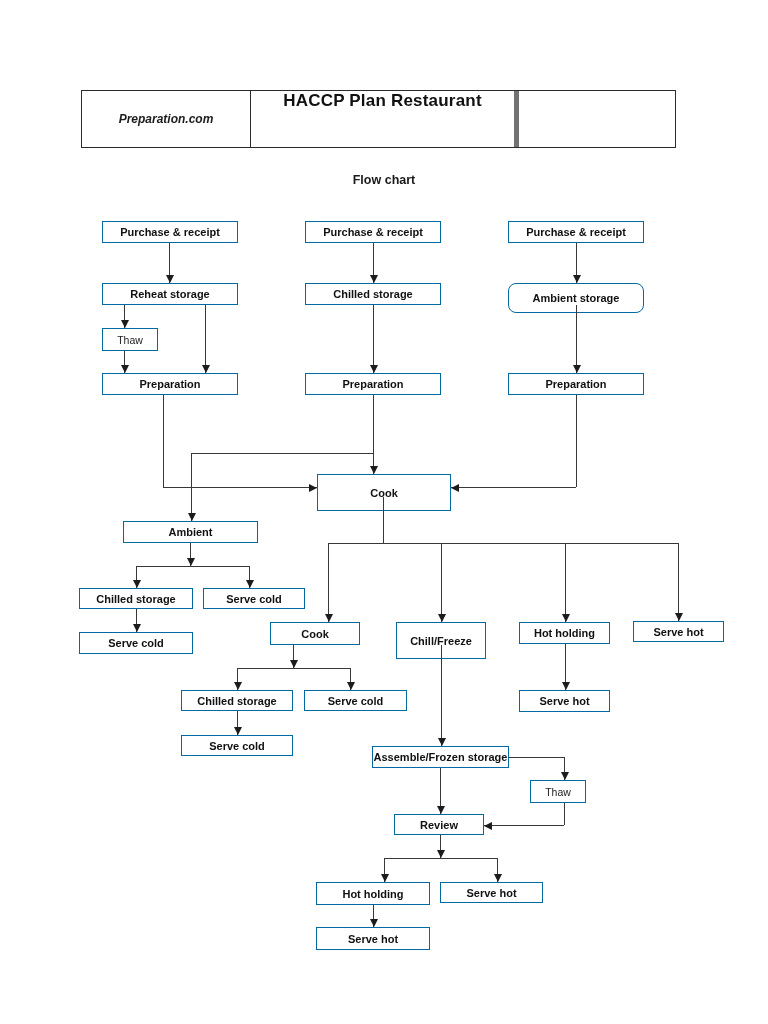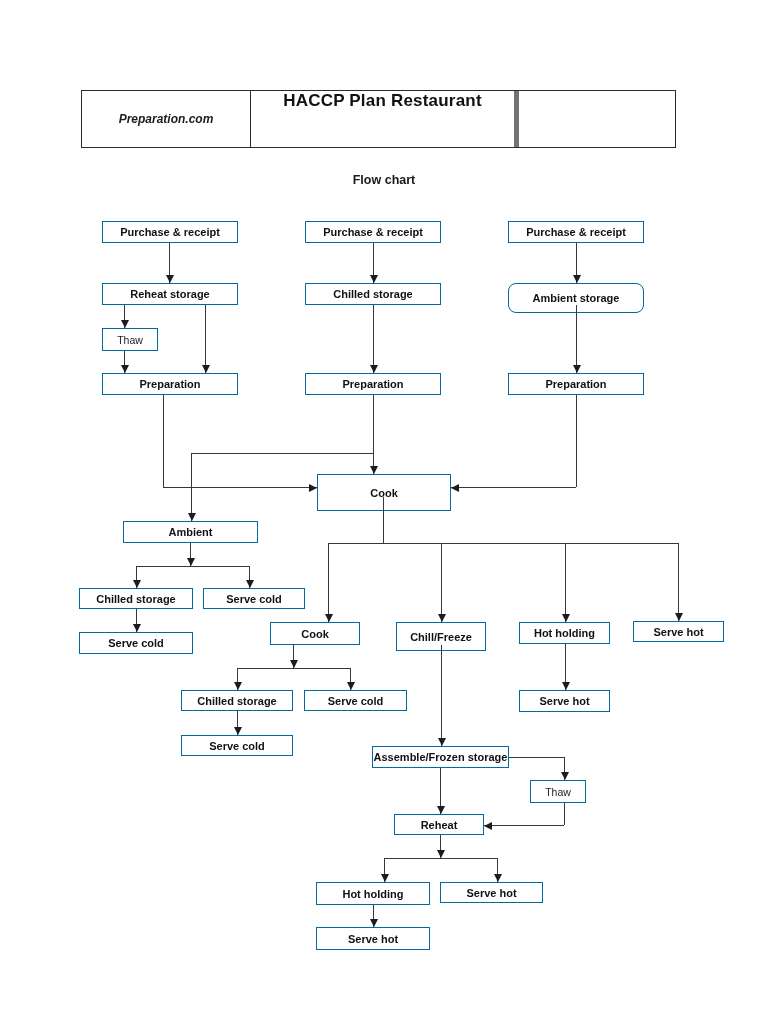--- a/index.html
+++ b/index.html
@@ -74,30 +74,30 @@
       <div class="node plain" style="left: 102px; top: 328px; width: 56px; height: 23px;">Thaw</div>
       <div class="node" style="left: 102px; top: 373px; width: 136px; height: 22px;">Preparation</div>
       <div class="node" style="left: 305px; top: 373px; width: 136px; height: 22px;">Preparation</div>
       <div class="node" style="left: 508px; top: 373px; width: 136px; height: 22px;">Preparation</div>
       <div class="node" style="left: 317px; top: 474px; width: 134px; height: 37px;">Cook</div>
       <div class="node" style="left: 123px; top: 521px; width: 135px; height: 22px;">Ambient</div>
       <div class="node" style="left: 79px; top: 588px; width: 114px; height: 21px;">Chilled storage</div>
       <div class="node" style="left: 203px; top: 588px; width: 102px; height: 21px;">Serve cold</div>
       <div class="node" style="left: 79px; top: 632px; width: 114px; height: 22px;">Serve cold</div>
       <div class="node" style="left: 270px; top: 622px; width: 90px; height: 23px;">Cook</div>
-      <div class="node" style="left: 396px; top: 622px; width: 90px; height: 29px;">Chill/Freeze</div>
+      <div class="node" style="left: 396px; top: 622px; width: 90px; height: 37px;">Chill/Freeze</div>
       <div class="node" style="left: 519px; top: 622px; width: 91px; height: 22px;">Hot holding</div>
       <div class="node" style="left: 633px; top: 621px; width: 91px; height: 21px;">Serve hot</div>
       <div class="node" style="left: 181px; top: 690px; width: 112px; height: 21px;">Chilled storage</div>
       <div class="node" style="left: 304px; top: 690px; width: 103px; height: 21px;">Serve cold</div>
       <div class="node" style="left: 519px; top: 690px; width: 91px; height: 22px;">Serve hot</div>
       <div class="node" style="left: 181px; top: 735px; width: 112px; height: 21px;">Serve cold</div>
       <div class="node" style="left: 372px; top: 746px; width: 137px; height: 22px;">Assemble/Frozen storage</div>
       <div class="node plain" style="left: 530px; top: 780px; width: 56px; height: 23px;">Thaw</div>
-      <div class="node" style="left: 394px; top: 814px; width: 90px; height: 21px;">Reheat</div>
+      <div class="node" style="left: 394px; top: 814px; width: 90px; height: 21px;">Review</div>
       <div class="node" style="left: 316px; top: 882px; width: 114px; height: 23px;">Hot holding</div>
       <div class="node" style="left: 440px; top: 882px; width: 103px; height: 21px;">Serve hot</div>
       <div class="node" style="left: 316px; top: 927px; width: 114px; height: 23px;">Serve hot</div>
       <div class="seg segv" style="left: 169px; top: 243px; height: 40px;"></div>
       <div class="arr arr-down" style="left: 165.5px; top: 275px;"></div>
       <div class="seg segv" style="left: 373px; top: 243px; height: 40px;"></div>
       <div class="arr arr-down" style="left: 369.5px; top: 275px;"></div>
       <div class="seg segv" style="left: 576px; top: 243px; height: 40px;"></div>
       <div class="arr arr-down" style="left: 572.5px; top: 275px;"></div>
       <div class="seg segv" style="left: 124px; top: 305px; height: 23px;"></div>

